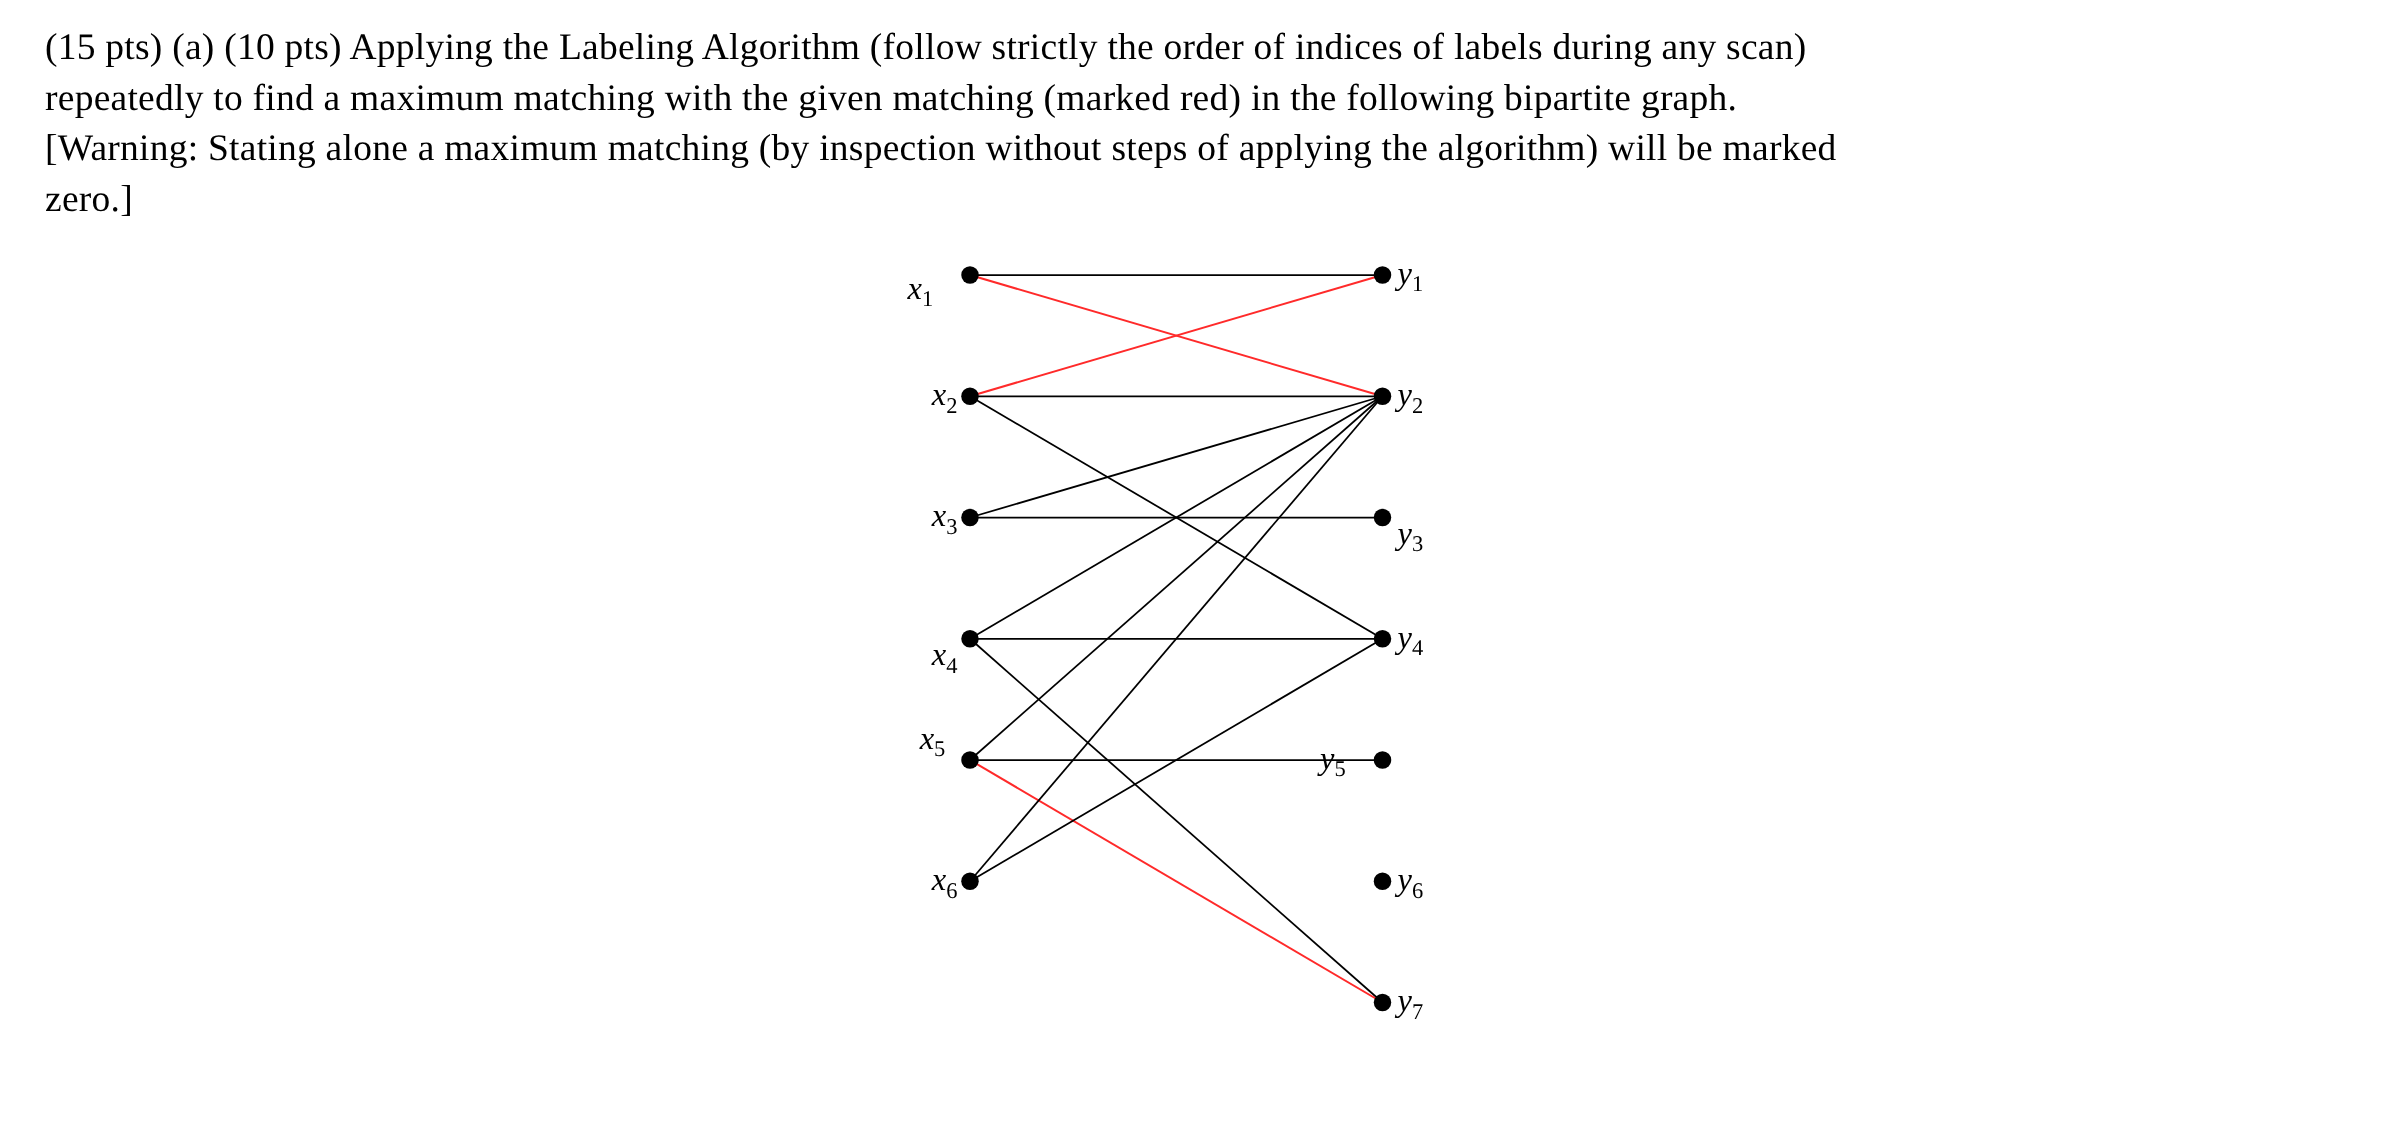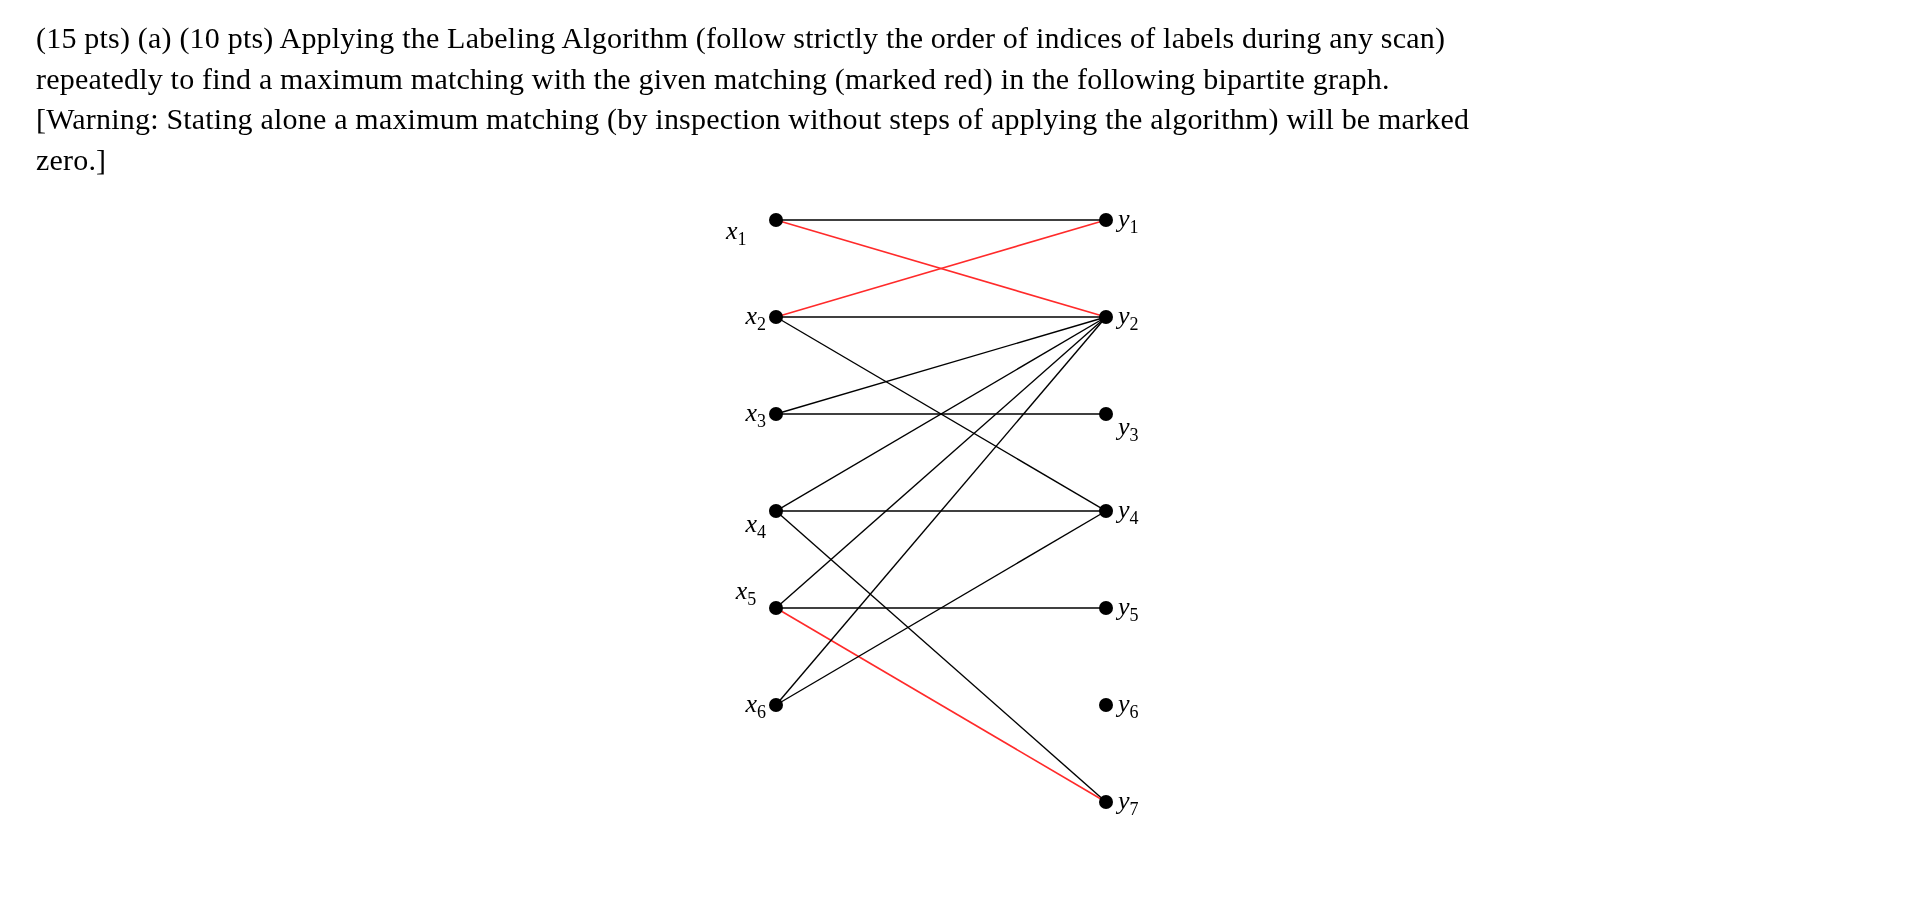--- a/index.html
+++ b/index.html
@@ -82,19 +82,19 @@
         <div class="vlabel" style="top: 36px; left: 690px; text-align: left; width: 40px;"><span>x</span><span class="sub">1</span></div>
         <div class="vlabel" style="top: 121px; left: 690px; text-align: right; width: 40px;"><span>x</span><span class="sub">2</span></div>
         <div class="vlabel" style="top: 218px; left: 690px; text-align: right; width: 40px;"><span>x</span><span class="sub">3</span></div>
         <div class="vlabel" style="top: 329px; left: 690px; text-align: right; width: 40px;"><span>x</span><span class="sub">4</span></div>
         <div class="vlabel" style="top: 396px; left: 690px; text-align: center; width: 40px;"><span>x</span><span class="sub">5</span></div>
         <div class="vlabel" style="top: 509px; left: 690px; text-align: right; width: 40px;"><span>x</span><span class="sub">6</span></div>
         <div class="vlabel" style="top: 24px; left: 1082px;"><span>y</span><span class="sub">1</span></div>
         <div class="vlabel" style="top: 121px; left: 1082px;"><span>y</span><span class="sub">2</span></div>
         <div class="vlabel" style="top: 232px; left: 1082px;"><span>y</span><span class="sub">3</span></div>
         <div class="vlabel" style="top: 315px; left: 1082px;"><span>y</span><span class="sub">4</span></div>
-        <div class="vlabel" style="top: 412px; left: 1082px;"><span>y</span><span class="sub">5</span></div>
+        <div class="vlabel" style="top: 412px; left: 1020px;"><span>y</span><span class="sub">5</span></div>
         <div class="vlabel" style="top: 509px; left: 1082px; text-align: center;"><span>y</span><span class="sub">6</span></div>
         <div class="vlabel" style="top: 606px; left: 1082px;"><span>y</span><span class="sub">7</span></div>
       </div>
   </div>
 
 </div>
 
 </body></html>

